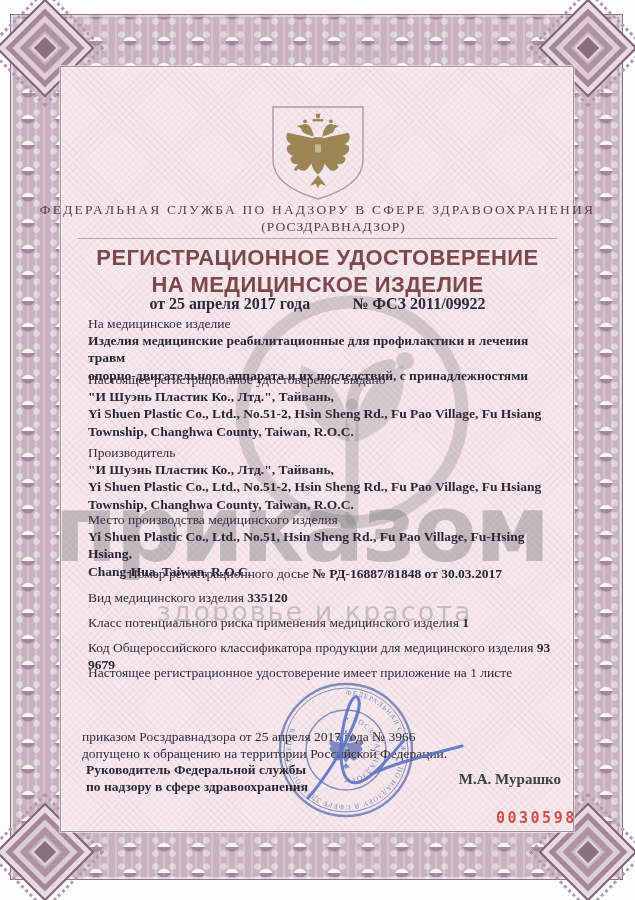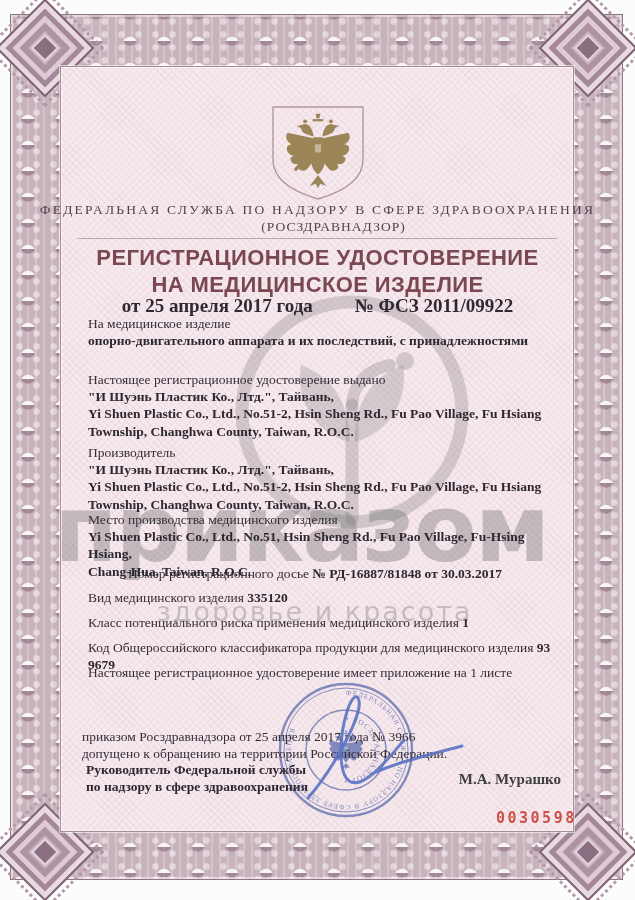--- a/index.html
+++ b/index.html
@@ -70,21 +70,21 @@
   .agency .l2 { letter-spacing:1px;margin-left:32px; }
   .sep { position:absolute; left:78px; top:238px; width:479px; border-top:1px solid rgba(144,112,128,.55); z-index:2; }
   .title {
     position:absolute; left:0; top:244px; width:635px; z-index:2; text-align:center;
     font-family:"Liberation Sans", sans-serif; font-weight:bold;
     font-size:22px; line-height:27px; letter-spacing:.4px; color:#7a4752;
   }
   .dateline {
     position:absolute; left:0; top:295px; width:635px; z-index:2;
     display:flex; justify-content:center; gap:42px;
-    font-weight:bold; font-size:19px; color:#2e2933;
+    font-weight:bold; font-size:16px; color:#2e2933;
   }
 
   
   .blk { position:absolute; left:88px; width:476px; z-index:2;
          font-size:13.5px; line-height:17.2px; color:#322d38; }
   .blk b { font-weight:bold; color:#2c2731; }
   .b-device { top:315px; } .b-issued { top:371px; } .b-manu { top:444px; }
   .b-place  { top:511px; } .b-dossier{ top:565px;margin-left:40px; } .b-kind { top:589px; }
   .b-risk   { top:614px; } .b-okp    { top:639px; } .b-attach{ top:664px; }
 
@@ -164,20 +164,21 @@
     <div>РЕГИСТРАЦИОННОЕ УДОСТОВЕРЕНИЕ</div>
     <div>НА МЕДИЦИНСКОЕ ИЗДЕЛИЕ</div>
   </div>
   <div class="dateline">
     <span>от  25 апреля 2017 года</span>
     <span>№  ФСЗ 2011/09922</span>
   </div>
 
   <div class="blk b-device">
     <div>На медицинское изделие</div>
+    <div><b>Изделия медицинские реабилитационные для профилактики и лечения травм</b></div>
     <div><b>опорно-двигательного аппарата и их последствий, с принадлежностями</b></div>
   </div>
 
   <div class="blk b-issued">
     <div>Настоящее регистрационное удостоверение выдано</div>
     <div><b>"И Шуэнь Пластик Ко., Лтд.", Тайвань,</b></div>
     <div><b>Yi Shuen Plastic Co., Ltd., No.51-2, Hsin Sheng Rd., Fu Pao Village, Fu Hsiang</b></div>
     <div><b>Township, Changhwa County, Taiwan, R.O.C.</b></div>
   </div>
 

